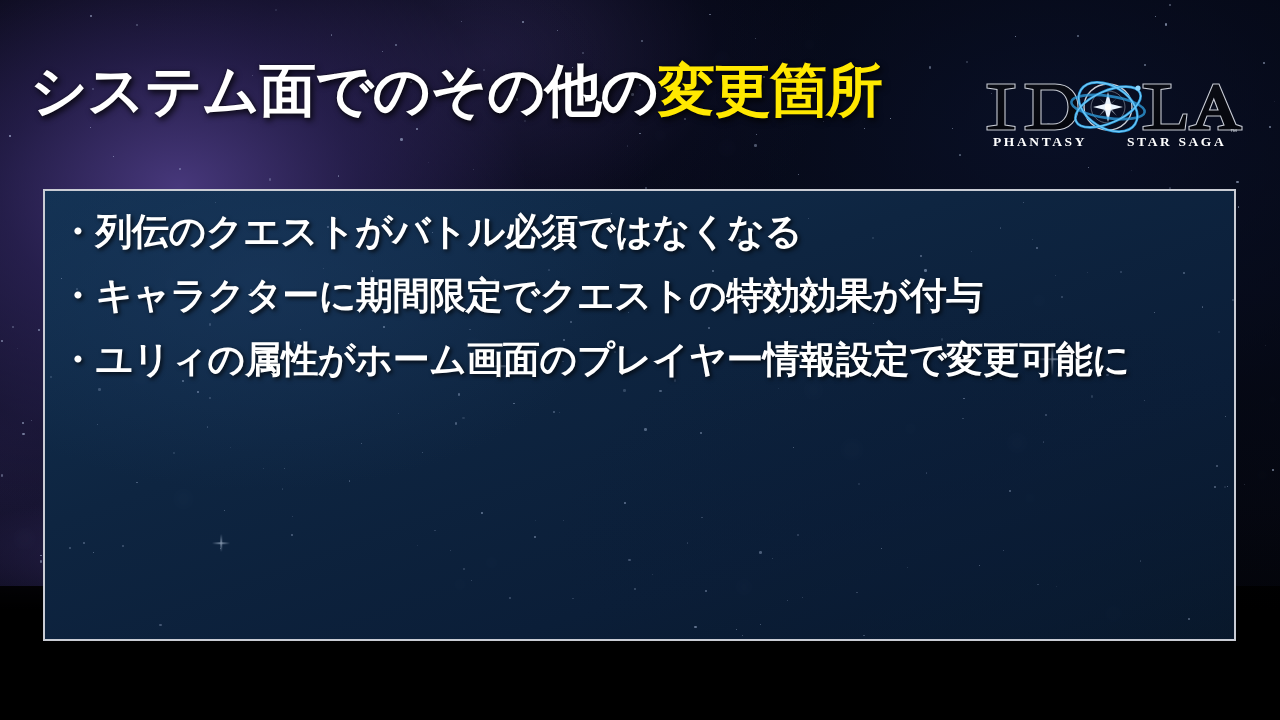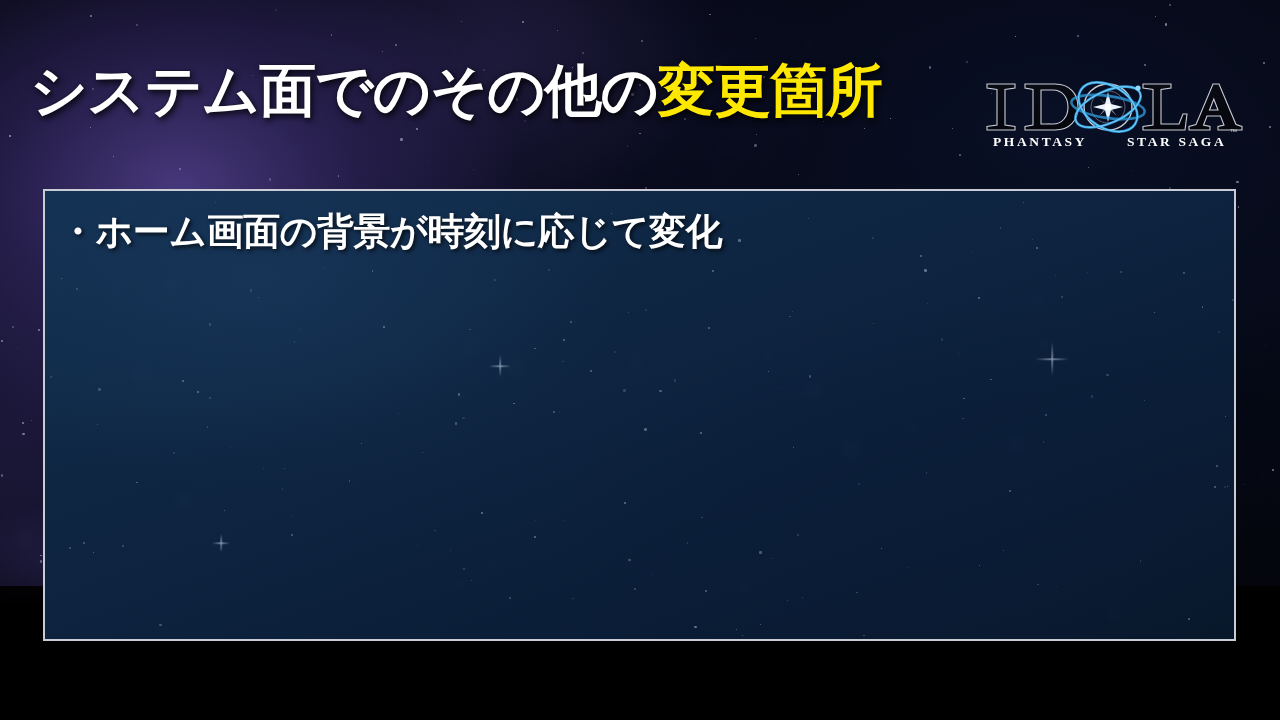--- a/index.html
+++ b/index.html
@@ -626,17 +626,19 @@
         <span class="dust" style="left:1134.0px;top:121.6px;width:6.5px;height:6.5px;opacity:0.15"></span>
         <span class="dust" style="left:408.8px;top:387.4px;width:12.5px;height:12.5px;opacity:0.12"></span>
         <span class="dust" style="left:988.1px;top:103.7px;width:11.8px;height:11.8px;opacity:0.16"></span>
         <span class="dust" style="left:50.7px;top:73.2px;width:6.7px;height:6.7px;opacity:0.08"></span>
         <span class="dust" style="left:962.4px;top:242.2px;width:20.0px;height:20.0px;opacity:0.15"></span>
         <span class="sparkle" style="left: 990px; top: 151px; width: 34px; height: 34px;"></span>
         <span class="sparkle" style="left: 444px; top: 164px; width: 22px; height: 22px;"></span>
         <span class="sparkle" style="left: 167px; top: 343px; width: 18px; height: 18px;"></span>
       </div>
     <div class="bullets">
-      <div class="bullet-line">・ホーム画面の背景が時刻に応じて変化</div>
+      <div class="bullet-line">・列伝のクエストがバトル必須ではなくなる</div>
+      <div class="bullet-line">・キャラクターに期間限定でクエストの特効効果が付与</div>
+      <div class="bullet-line">・ユリィの属性がホーム画面のプレイヤー情報設定で変更可能に</div>
     </div>
   </div>
 
 </div>
 
 </body></html>

